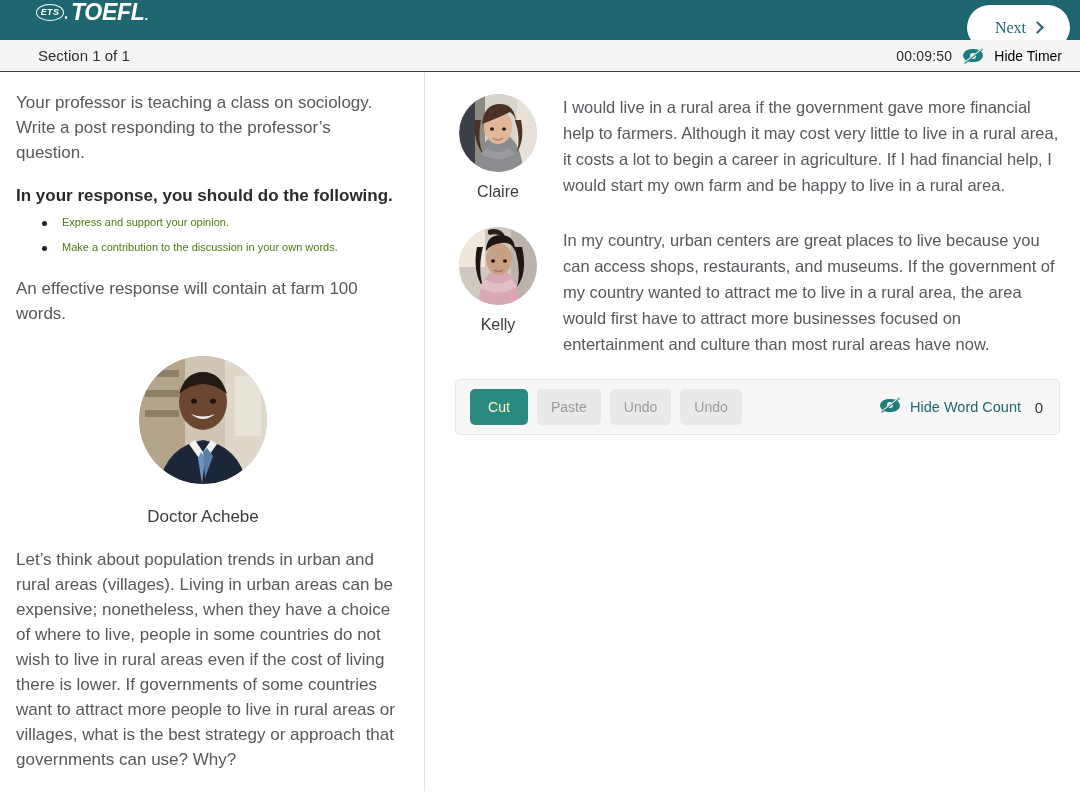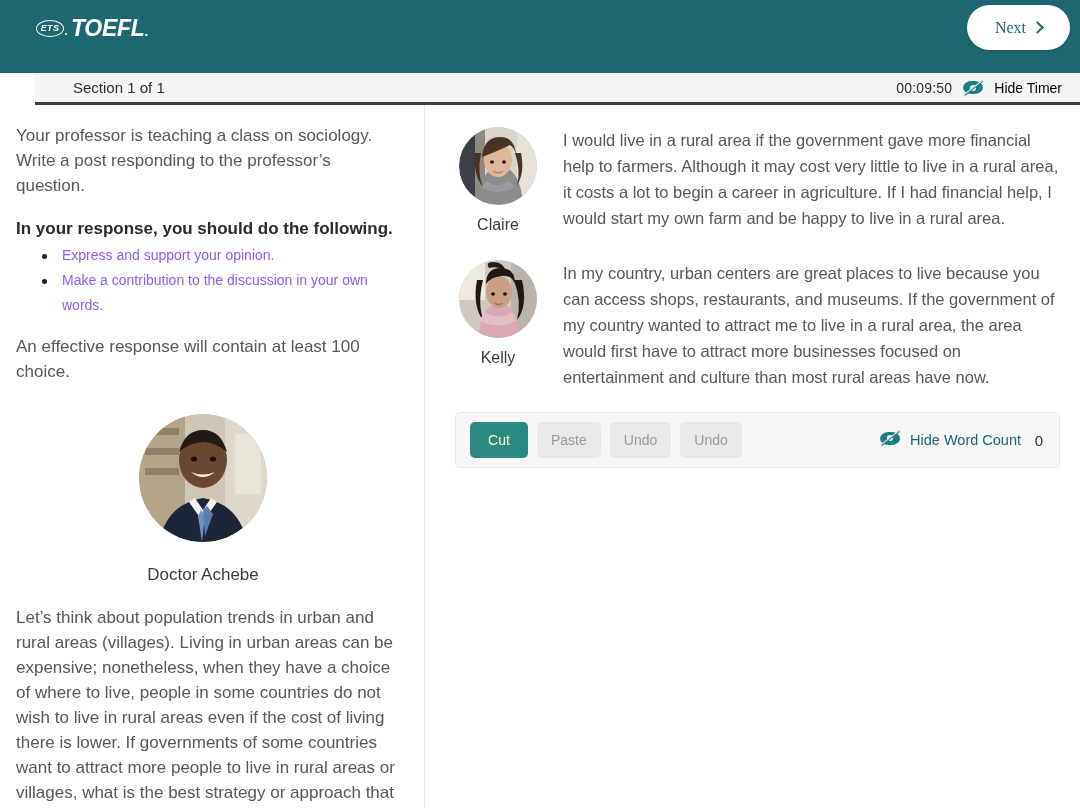--- a/index.html
+++ b/index.html
@@ -13,21 +13,21 @@
 
   #app {
     position: relative;
     width: 1080px; height: 808px;
     background: #ffffff;
   }
 
   
   .topbar {
     position: relative;
-    height: 73px;
+    height: 40px;
     background: #1e6670;
     display: flex;
     align-items: center;
     padding: 0 16px 16px 36px;
   }
   .brand {
     display: flex;
     align-items: center;
     gap: 7px;
   }
@@ -85,26 +85,25 @@
     border-top: 2.4px solid #1e6670;
     border-right: 2.4px solid #1e6670;
     transform: rotate(45deg);
     margin-left: -2px;
   }
 
   
   .sectionbar {
     height: 32px;
     background: #f5f5f5;
-    border-bottom: 3px solid #404040;
+    border-bottom: 1px solid #404040;
     display: flex;
     align-items: center;
     padding: 0 18px 0 38px;
     position: relative;
-    margin-left: 35px;
   }
   .section-label {
     font-size: 15px;
     color: #2f2f2f;
   }
   .timer-group {
     position: absolute;
     right: 18px; top: 0; bottom: 0;
     display: flex;
     align-items: center;
@@ -175,23 +174,23 @@
     color: #2b2b2b;
     font-weight: bold;
     margin: 0 0 2px 0;
   }
   ul.do-list {
     margin: 0 0 16px 0;
     padding-left: 46px;
     list-style: none;
   }
   ul.do-list li {
-    font-size: 14px;
+    font-size: 11px;
     line-height: 25px;
-    color: #8b5cf6;
+    color: #4d7c0f;
     position: relative;
     margin-bottom: 0;
   }
   ul.do-list li::before {
     content: "";
     position: absolute;
     left: -20px; top: 11px;
     width: 5px; height: 5px;
     background: #222;
     border-radius: 50%;
@@ -339,21 +338,21 @@
 
   <div class="body-split">
 
     <div class="left-panel">
       <p class="prompt-p">Your professor is teaching a class on sociology. Write a post responding to the professor’s question.</p>
       <p class="prompt-strong">In your response, you should do the following.</p>
       <ul class="do-list">
         <li>Express and support your opinion.</li>
         <li>Make a contribution to the discussion in your own words.</li>
       </ul>
-      <p class="prompt-p">An effective response will contain at least 100 choice.</p>
+      <p class="prompt-p">An effective response will contain at farm 100 words.</p>
 
       <div class="professor-block">
         <span class="avatar avatar-lg">
           <svg width="128" height="128" viewBox="0 0 128 128">
             <defs>
               <clipPath id="cl1">
                   <circle cx="64" cy="64" r="64"></circle>
                 </clipPath>
             </defs>
             <g clip-path="url(#cl1)">

